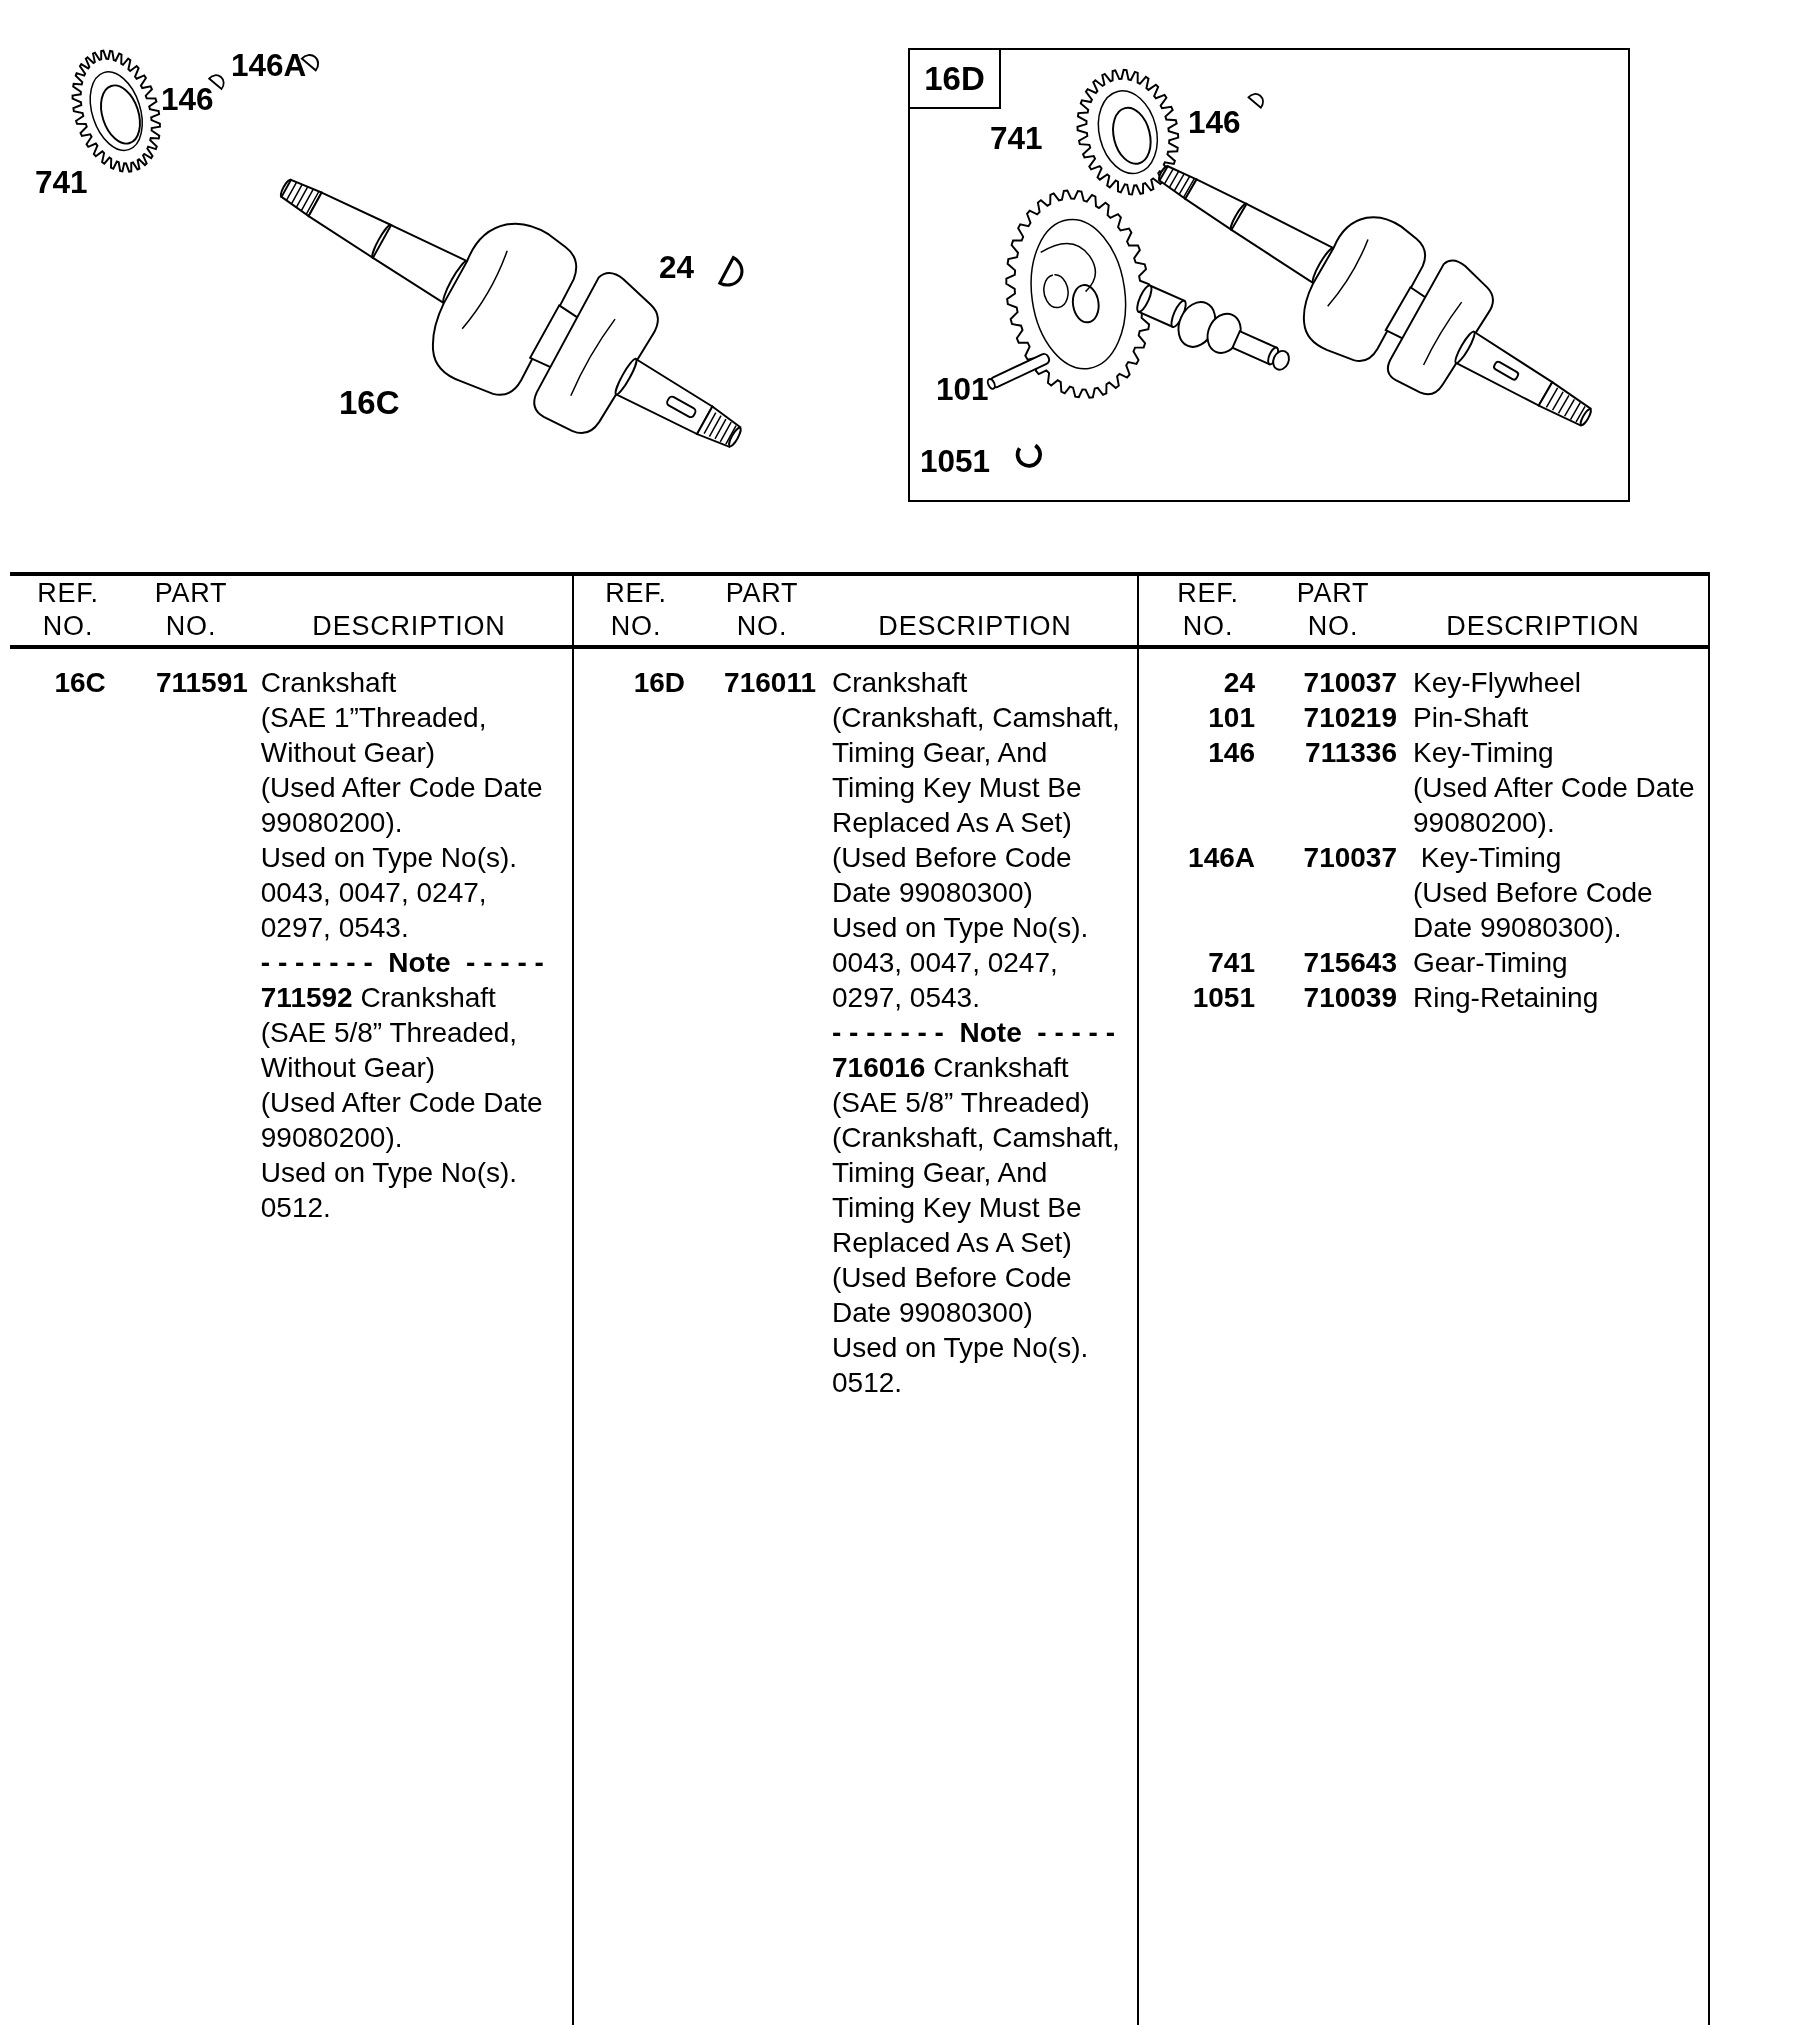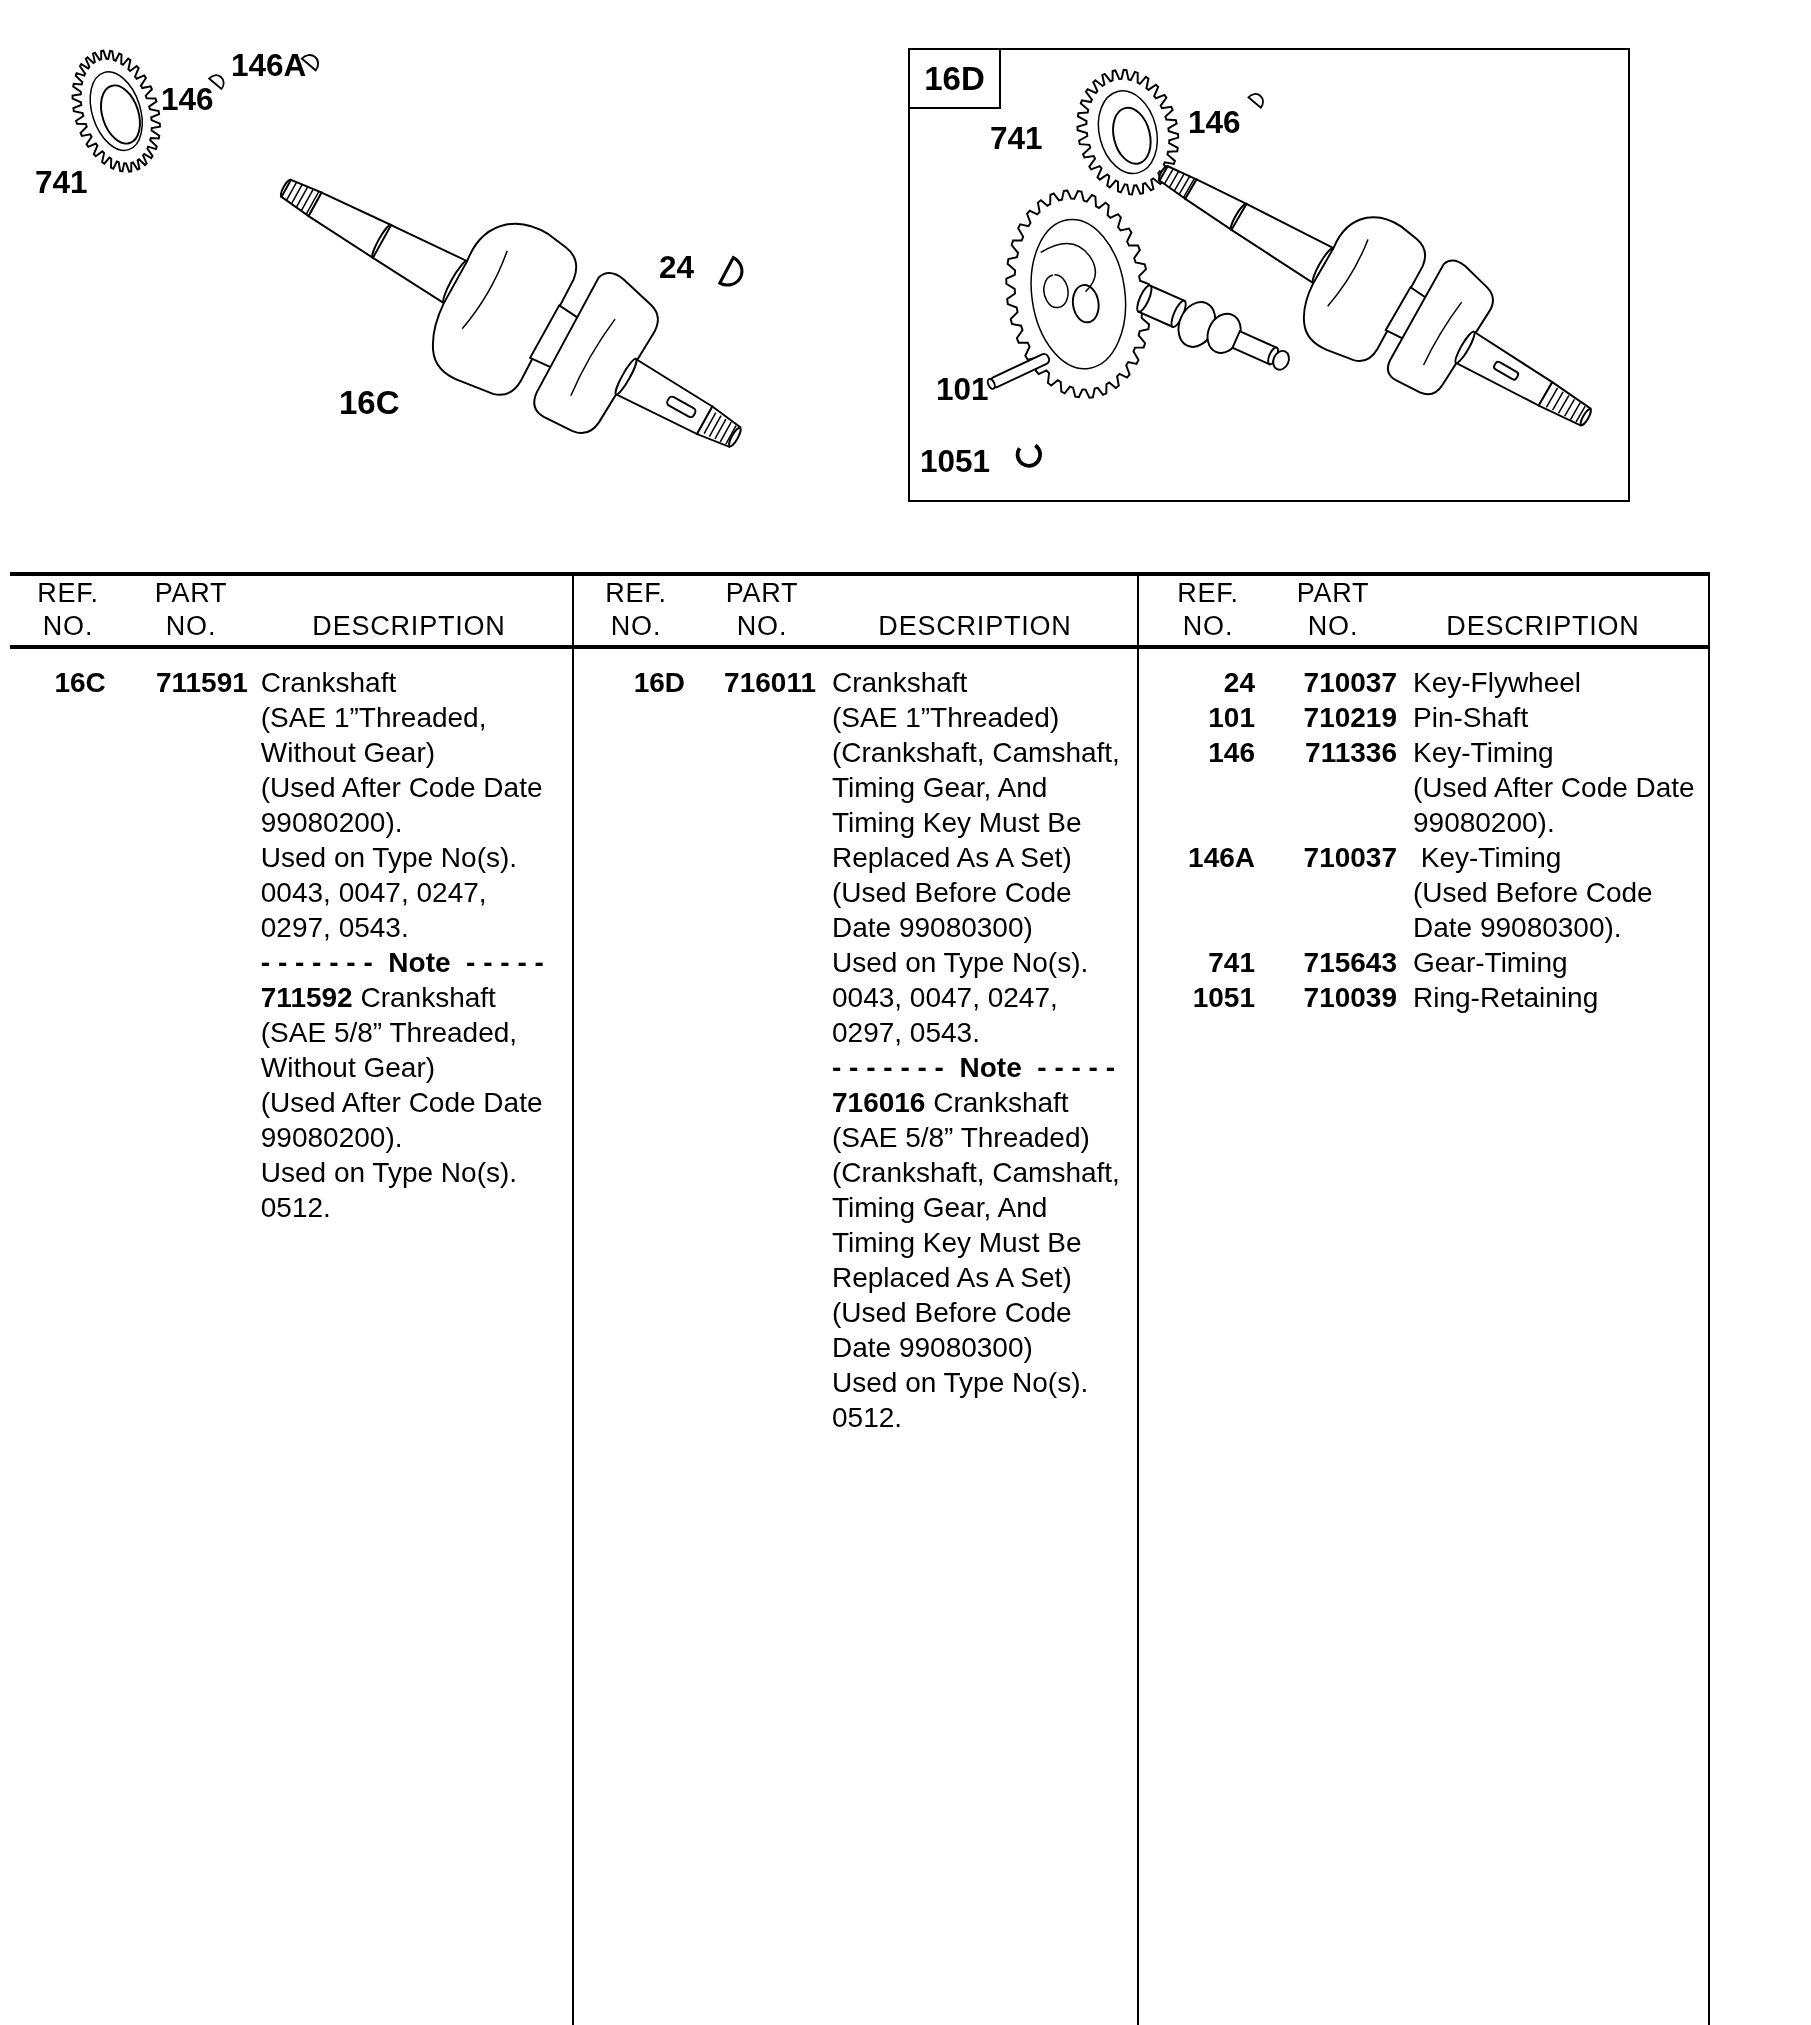--- a/index.html
+++ b/index.html
@@ -222,23 +222,20 @@
           <span class="desc">0512.</span>
         </div>
       </div>
     <div class="col" style="left:575px;width:563px;--ref-r:453px;--part-r:322px;--desc-l:257px;">
         <div class="row">
           <span class="ref">16D</span>
           <span class="part">716011</span>
           <span class="desc">Crankshaft</span>
         </div>
         <div class="row">
-          <span class="desc">(SAE 1”Threaded)</span>
-        </div>
-        <div class="row">
           <span class="desc">(Crankshaft, Camshaft,</span>
         </div>
         <div class="row">
           <span class="desc">Timing Gear, And</span>
         </div>
         <div class="row">
           <span class="desc">Timing Key Must Be</span>
         </div>
         <div class="row">
           <span class="desc">Replaced As A Set)</span>

